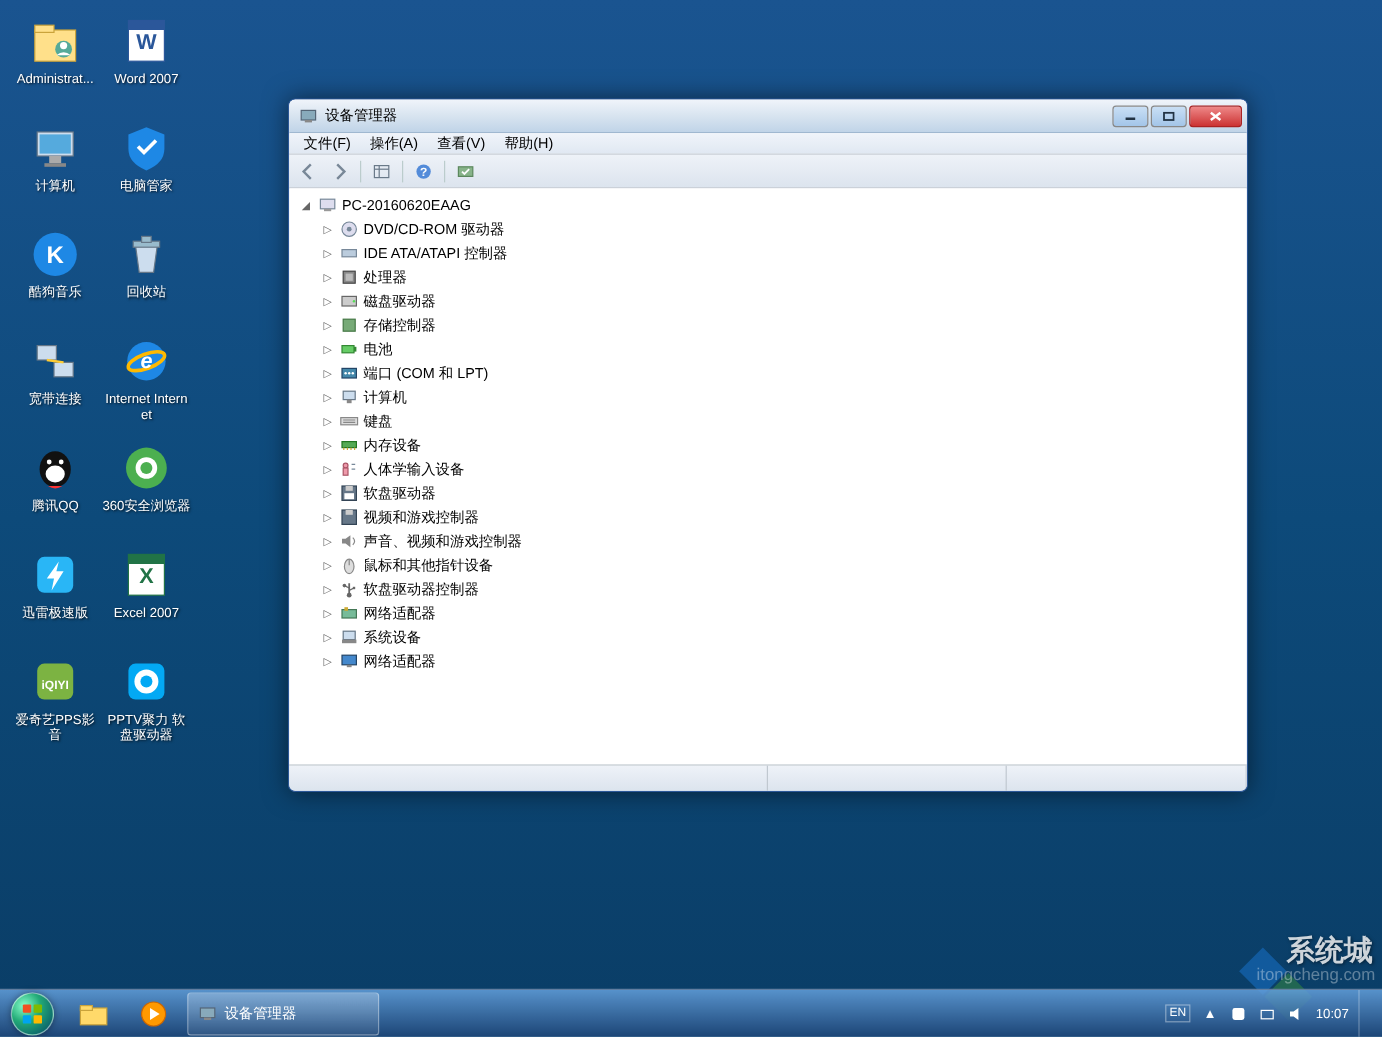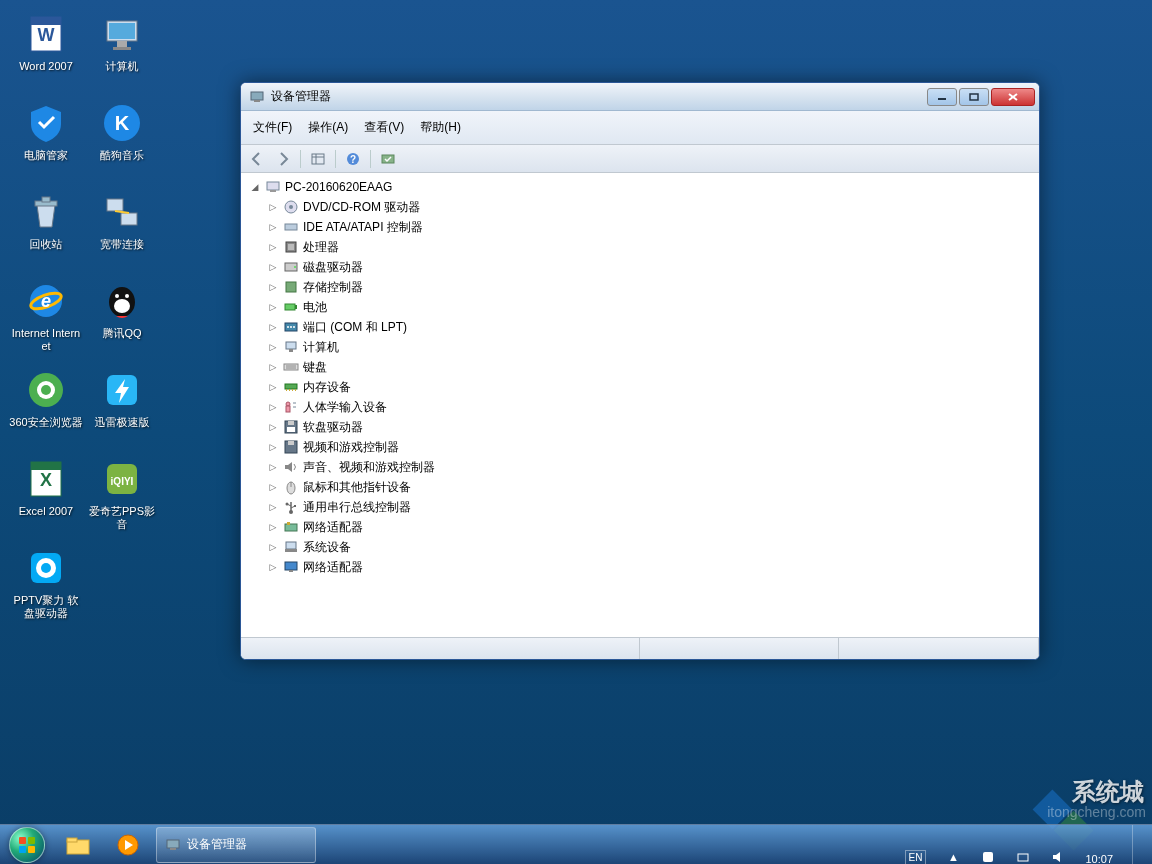--- a/index.html
+++ b/index.html
@@ -16,21 +16,21 @@
 .window { position: absolute; left: 240px; top: 82px; width: 800px; height: 578px; border: 1px solid #2b5797; border-radius: 6px; background: #fff; box-shadow: 0 0 20px rgba(0,0,0,.5); display: flex; flex-direction: column; overflow: hidden; }
 .titlebar { height: 28px; background: linear-gradient(180deg, #f0f4fa 0%, #d8e4f0 50%, #c0d4e8 100%); border-bottom: 1px solid #a0b8d0; display: flex; align-items: center; padding: 0 4px 0 8px; }
 .titlebar .ticon { width: 16px; height: 16px; margin-right: 6px; }
 .titlebar .ttext { font-size: 12px; color: #000; flex: 1; }
 .win-controls { display: flex; gap: 2px; }
 .win-btn { width: 30px; height: 18px; border: 1px solid #888; border-radius: 3px; display: flex; align-items: center; justify-content: center; font-size: 9px; cursor: pointer; }
 .win-min { background: linear-gradient(180deg,#c9dff5,#a3c5e8); }
 .win-max { background: linear-gradient(180deg,#c9dff5,#a3c5e8); }
 .win-close { background: linear-gradient(180deg,#e88,#c33); color:#fff; border-color:#a22; width: 44px; }
 
-.menubar { height: 34px; background: linear-gradient(180deg,#f0f4fa,#e0e8f2); border-bottom: 1px solid #c0c8d0; display: flex; align-items: center; padding: 0 4px; font-size: 12px; }
+.menubar { height: 18px; background: linear-gradient(180deg,#f0f4fa,#e0e8f2); border-bottom: 1px solid #c0c8d0; display: flex; align-items: center; padding: 0 4px; font-size: 12px; }
 .menubar .mitem { padding: 2px 8px; cursor: pointer; }
 
 .toolbar { height: 28px; background: linear-gradient(180deg,#eef2f8,#dce4ee); border-bottom: 1px solid #c0c8d0; display: flex; align-items: center; padding: 0 4px; gap: 2px; }
 .toolbar .tbtn { width: 24px; height: 22px; display: flex; align-items: center; justify-content: center; border: 1px solid transparent; cursor: pointer; opacity:.85; }
 .toolbar .sep { width: 1px; height: 18px; background: #bcc; margin: 0 3px; }
 
 .tree-area { flex: 1; background: #fff; overflow: auto; padding: 4px 8px; font-size: 12px; color: #000; }
 .tree-node { display: flex; align-items: center; height: 20px; cursor: pointer; white-space: nowrap; }
 .tree-exp { width: 12px; color: #666; font-size: 9px; text-align: center; }
 .tree-ico { width: 16px; height: 16px; margin: 0 4px; display:flex; align-items:center; justify-content:center; }
@@ -40,37 +40,49 @@
 .statusbar .cell { border-right: 1px solid #c0c8d0; flex:1; }
 
 
 .taskbar { position: absolute; left: 0; right: 0; bottom: 0; height: 40px; background: linear-gradient(180deg, rgba(100,160,220,.85) 0%, rgba(30,70,120,.9) 100%); border-top: 1px solid rgba(255,255,255,.3); display: flex; align-items: center; }
 .start-orb { width: 54px; height: 40px; display: flex; align-items: center; justify-content: center; cursor: pointer; }
 .orb { width: 36px; height: 36px; border-radius: 50%; background: radial-gradient(circle at 30% 30%, #8fc, #2a7 40%, #046 100%); border: 1px solid rgba(255,255,255,.5); box-shadow: 0 0 6px rgba(0,0,0,.4); display:flex; align-items:center; justify-content:center; }
 .pinned { display: flex; gap: 2px; }
 .pin { width: 48px; height: 38px; display: flex; align-items: center; justify-content: center; cursor: pointer; border: 1px solid transparent; border-radius: 3px; }
 .task-item { height: 36px; min-width: 160px; background: linear-gradient(180deg, rgba(255,255,255,.25), rgba(255,255,255,.08)); border: 1px solid rgba(255,255,255,.35); border-radius: 3px; display: flex; align-items: center; padding: 0 8px; margin-left: 4px; cursor: pointer; gap: 6px; }
 .task-item .tlbl { color: #fff; font-size: 12px; }
-.tray { margin-left: auto; display: flex; align-items: flex-end; gap: 19px; padding-right: 8px; color: #fff; font-size: 11px; }
+.tray { margin-left: auto; display: flex; align-items: center; gap: 8px; padding-right: 8px; color: #fff; font-size: 11px; }
 .tray .tico { width: 16px; height: 16px; cursor: pointer; display:flex; align-items:center; justify-content:center; }
 .tray .clock { cursor: pointer; }
 .show-desktop { width: 12px; height: 40px; border-left: 1px solid rgba(255,255,255,.3); cursor: pointer; }
 
 
 .watermark { position: absolute; right: 6px; bottom: 44px; color: rgba(255,255,255,.35); font-size: 14px; margin-left: 20px; }
 .wm-logo { position: absolute; right: 60px; bottom: 30px; display:flex; gap:2px; transform: rotate(45deg); opacity:.5; }
 .wm-logo div { width: 28px; height: 28px; }
 
 svg { display: block; }
 </style>
 </head>
 <body>
 
 <div class="desktop">
   <div class="desktop-icons" id="desktop-icons">
+      <div class="desktop-icon">
+        <div class="ico">
+          <svg width="42" height="42">
+            <rect x="4" y="12" width="34" height="26" fill="#ffe08a" stroke="#caa33b"></rect>
+            <rect x="4" y="8" width="16" height="6" fill="#ffe08a" stroke="#caa33b"></rect>
+            <circle cx="28" cy="28" r="7" fill="#5a9"></circle>
+            <circle cx="28" cy="25" r="3" fill="#fff"></circle>
+            <path d="M22 33 Q28 28 34 33" fill="#fff"></path>
+          </svg>
+        </div>
+        <div class="lbl">Administrat...</div>
+      </div>
       <div class="desktop-icon">
         <div class="ico">
           <svg width="42" height="42">
             <rect x="6" y="4" width="30" height="34" fill="#fff" stroke="#2b579a"></rect>
             <rect x="6" y="4" width="30" height="8" fill="#2b579a"></rect>
             <text x="21" y="28" text-anchor="middle" fill="#2b579a" font-size="18" font-weight="bold">W</text>
           </svg>
         </div>
         <div class="lbl">Word 2007</div>
       </div>
@@ -440,21 +452,21 @@
             <span class="tree-ico">
               <svg width="16" height="16">
                 <circle cx="8" cy="13" r="2" fill="#666"></circle>
                 <line x1="8" y1="3" x2="8" y2="13" stroke="#666" stroke-width="1.5"></line>
                 <line x1="8" y1="7" x2="4" y2="5" stroke="#666"></line>
                 <line x1="8" y1="9" x2="12" y2="7" stroke="#666"></line>
                 <circle cx="4" cy="5" r="1.5" fill="#666"></circle>
                 <rect x="11" y="6" width="2" height="2" fill="#666"></rect>
               </svg>
             </span>
-            <span>通用串行总线控制器</span>
+            <span>软盘驱动器控制器</span>
           </div>
           <div class="tree-node">
             <span class="tree-exp">▷</span>
             <span class="tree-ico">
               <svg width="16" height="16">
                 <rect x="2" y="5" width="12" height="7" fill="#7b9" stroke="#475"></rect>
                 <rect x="4" y="3" width="3" height="3" fill="#ca3"></rect>
               </svg>
             </span>
             <span>网络适配器</span>

